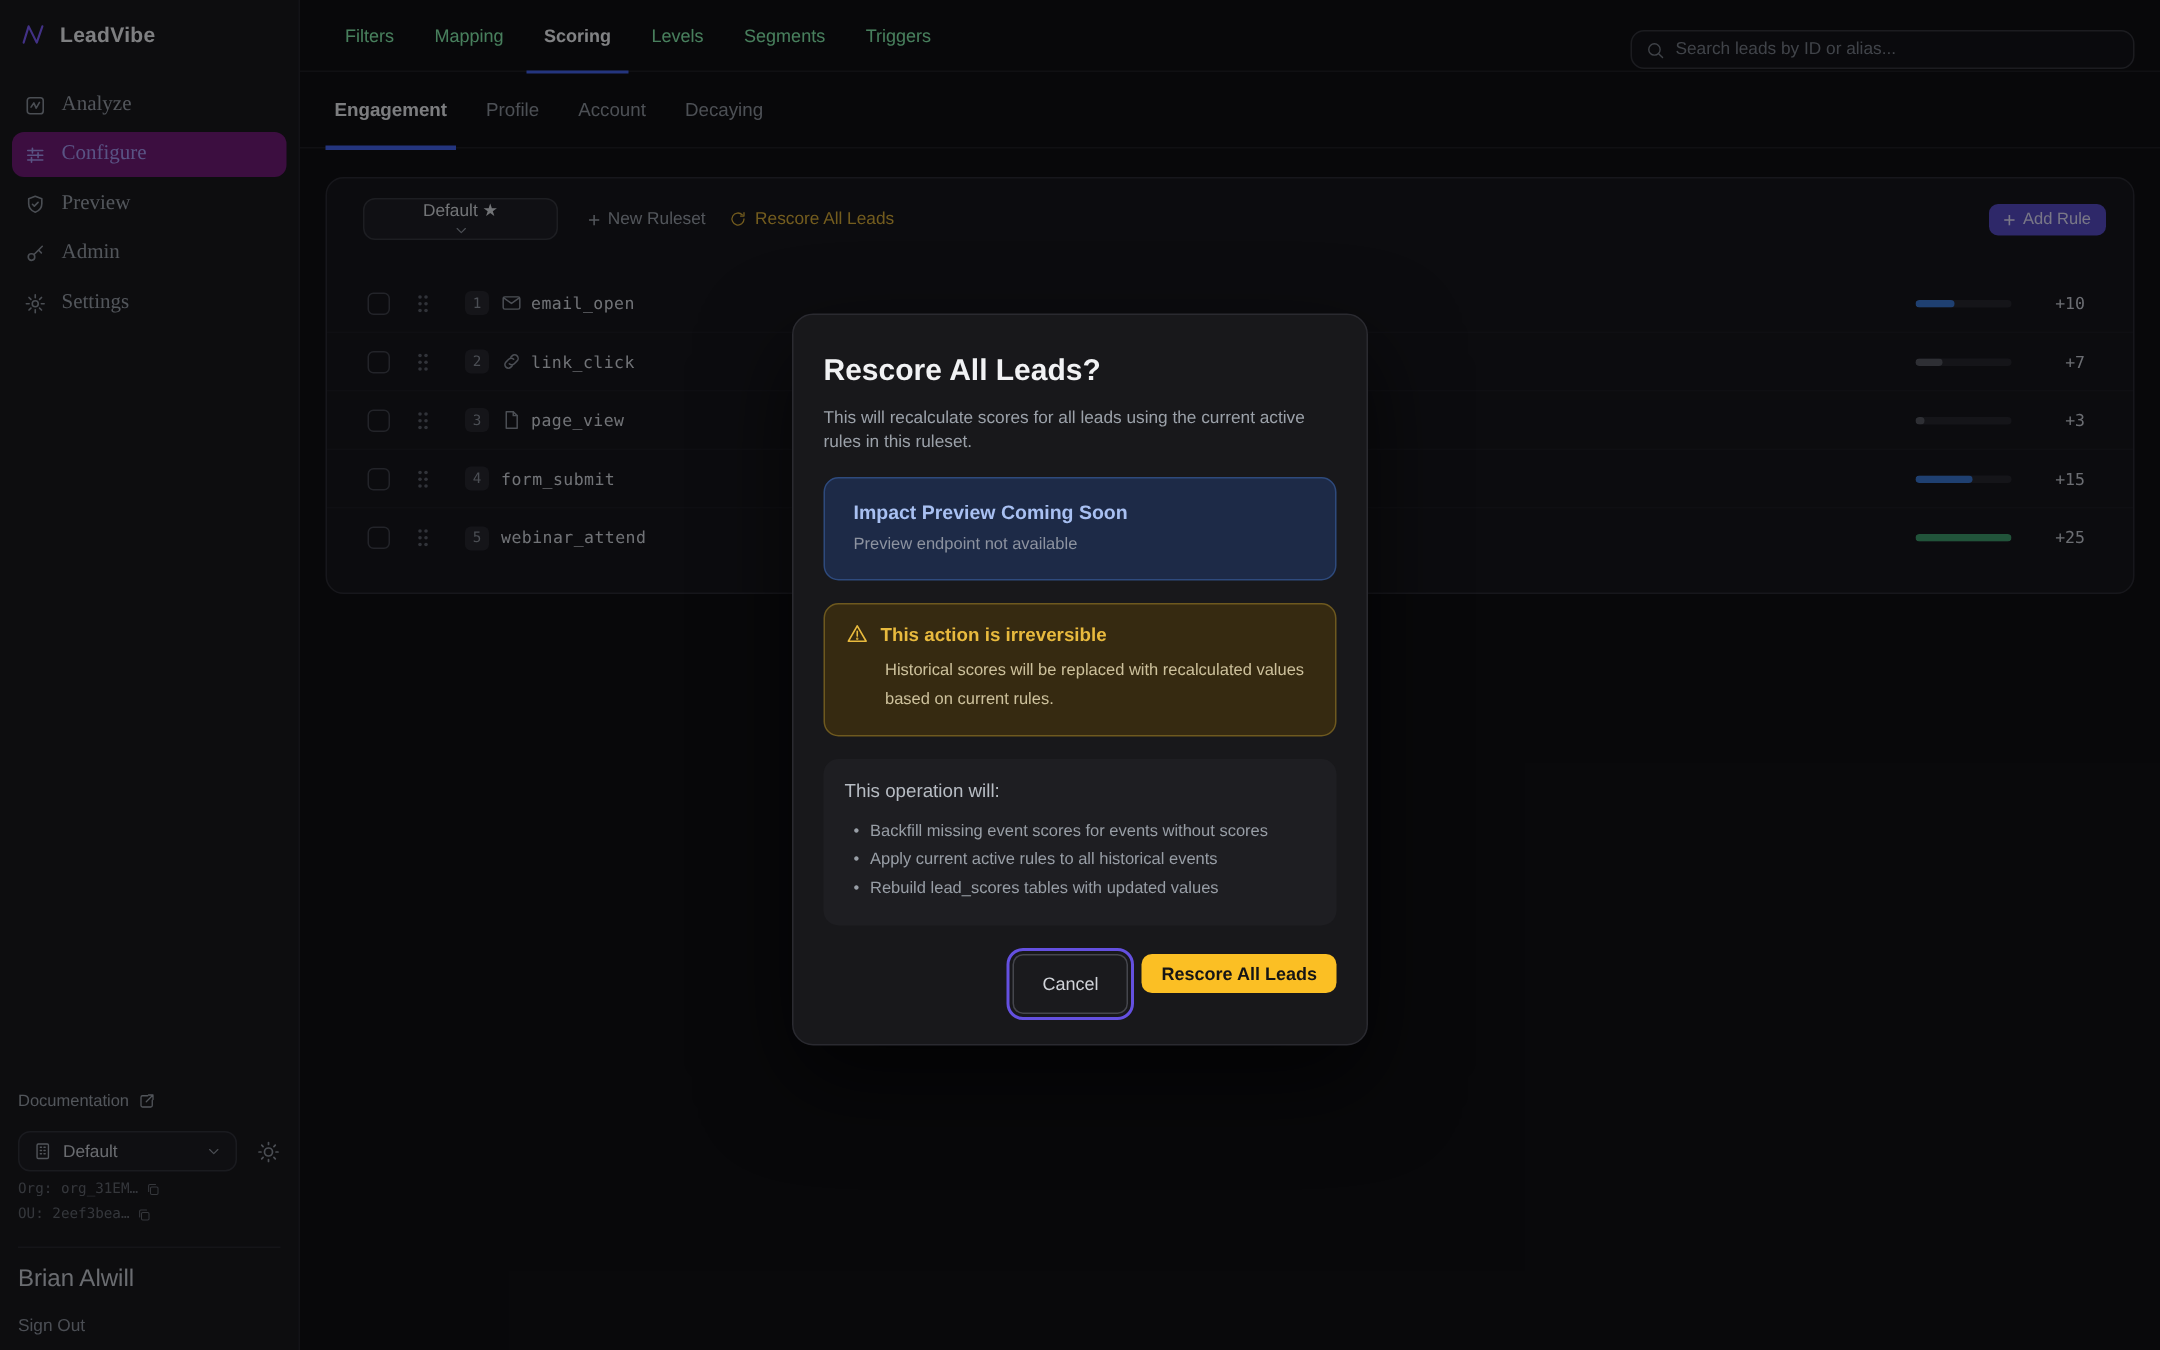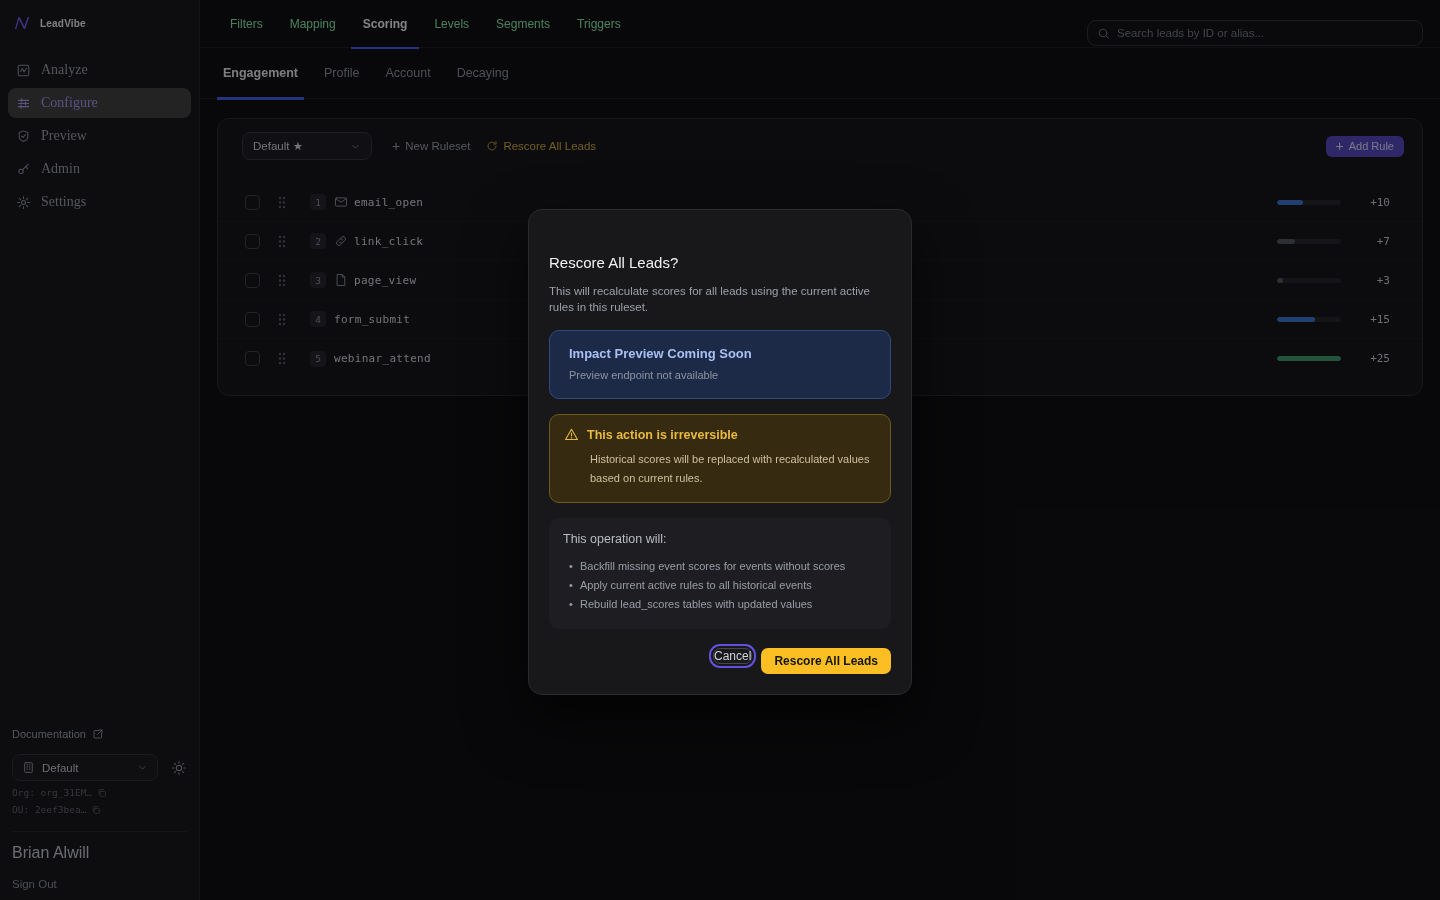--- a/index.html
+++ b/index.html
@@ -3,25 +3,25 @@
 <meta charset="utf-8">
 <style>
   * { margin:0; padding:0; box-sizing:border-box; }
   html,body { background:#000; }
   body { font-family:"Liberation Sans", sans-serif; }
   .app { position:relative; width:1440px; height:900px; background:#0e0e10; overflow:hidden; }
 
   
   .sidebar { position:absolute; left:0; top:0; bottom:0; width:200px; background:#17171a; border-right:1px solid #232327; z-index:1; }
   .brand { display:flex; align-items:center; gap:8px; padding:13px 12px 10px 12px; }
-  .brand-name { font-size:10px; font-weight:700; color:#eceef0; letter-spacing:.2px; }
+  .brand-name { font-size:14px; font-weight:700; color:#eceef0; letter-spacing:.2px; }
   .nav { padding:12px 8px 0 8px; }
   .nav-item { display:flex; align-items:center; gap:10px; height:30px; padding:0 8px; margin-bottom:3px; border-radius:8px; color:#9aa0a8; font-size:14px; cursor:pointer;font-family:Liberation Serif, serif; }
   .nav-item svg { stroke:#8b919a; }
-  .nav-item.active { background:#404040; color:#a79bf5; }
+  .nav-item.active { background:#701a75; color:#a79bf5; }
   .nav-item.active svg { stroke:#a79bf5; }
 
   .sidebar-footer { position:absolute; left:12px; right:12px; bottom:10px; }
   .docs-row { display:flex; align-items:flex-start; gap:6px; color:#9aa0a8; font-size:11px; margin-bottom:14px; cursor:pointer; }
   .env-row { display:flex; align-items:center; }
   .env-select { flex:0 0 auto; width:146px; height:27px; display:flex; align-items:center; gap:7px; padding:0 9px; background:#1b1b1f; border:1px solid #303138; border-radius:8px; color:#c6cad0; font-size:11.5px; cursor:pointer; }
   .env-select .grow { flex:1; }
   .theme-btn { margin-left:13px; cursor:pointer; display:flex; }
   .meta-line { display:flex; align-items:center; gap:5px; margin-top:6px; font-family:"DejaVu Sans Mono", monospace; font-size:9.5px; color:#62666d; }
   .meta-line:first-of-type { margin-top:10px; }
@@ -40,21 +40,21 @@
   .search-wrap input::placeholder { color:#787e87; }
 
   .subtabbar { height:51px; display:flex; align-items:center; padding-left:17px; border-bottom:1px solid #1d1d21; }
   .subtab { position:relative; height:51px; display:flex; align-items:center; padding:0 6px; margin-right:14px; font-size:12.5px; color:#8f959d; cursor:pointer; }
   .subtab.active { color:#e8eaed; font-weight:600; }
   .subtab.active::after { content:""; position:absolute; left:0; right:0; bottom:-1px; height:3px; background:#4263eb; }
 
   
   .panel { position:absolute; left:17px; right:17px; top:118px; height:278px; background:#151519; border:1px solid #2b2b31; border-radius:12px; }
   .toolbar { display:flex; align-items:center; padding:13px 18px 0 24px; }
-  .ruleset-select { width:130px; height:28px; display:flex; align-items:center; padding:0 10px; background:#1d1d22; border:1px solid #36373d; border-radius:8px; color:#d6d9dd; font-size:11.5px; cursor:pointer; }
+  .ruleset-select { width:130px; height:28px; display:flex; align-items:center; padding:0 10px; background:#1d1d22; border:1px solid #36373d; border-radius:8px; color:#d6d9dd; font-size:11.5px; cursor:pointer;flex-direction:column; }
   .ruleset-select .grow { flex:1; }
   .text-btn { display:flex; align-items:center; gap:5px; font-size:11.5px; color:#9aa0a8; margin-left:20px; cursor:pointer; }
   .text-btn.amber { color:#d8ac35; margin-left:16px; }
   .plus-glyph { font-size:14px; line-height:1; position:relative; top:-0.5px; }
   .add-rule-btn { margin-left:auto; height:21px; display:flex; align-items:center; gap:5px; padding:0 10px; background:#554ac2; border:none; border-radius:6px; color:#e2dffb; font-size:11px; cursor:pointer; font-family:"Liberation Sans",sans-serif; }
 
   .rules-list { margin-top:23px; }
   .rule-row { height:39px; display:flex; align-items:center; padding:0 32px 0 27px; }
   .rule-row:not(:last-child) { border-bottom:1px solid #1c1c20; }
   .cb { width:15px; height:15px; border:1.5px solid #41434b; border-radius:4px; margin-right:18px; cursor:pointer; }
@@ -62,37 +62,37 @@
   .idx-badge { width:16px; height:16px; border-radius:4px; background:#26262c; color:#8c929b; font-family:"DejaVu Sans Mono",monospace; font-size:9.5px; display:flex; align-items:center; justify-content:center; margin-right:8px; }
   .evt-icon { display:flex; margin-right:6px; }
   .rule-name { font-family:"DejaVu Sans Mono",monospace; font-size:11px; color:#d4d8dd; letter-spacing:.3px; }
   .score-bar { margin-left:auto; width:64px; height:5px; border-radius:3px; background:#26262c; overflow:hidden; }
   .score-fill { height:100%; border-radius:3px; }
   .score-val { width:36px; margin-left:13px; text-align:right; font-family:"DejaVu Sans Mono",monospace; font-size:11px; color:#c9cdd4; }
 
   
   .overlay { position:absolute; inset:0; background:rgba(3,3,5,0.47); z-index:40; }
   .modal { position:absolute; left:528px; top:209px; width:384px; z-index:50; background:#18181b; border:1px solid #2a2a30; border-radius:14px; padding:20px; box-shadow:0 24px 60px rgba(0,0,0,.65); }
-  .modal-title { font-size:15px; font-weight:400; color:#f1f2f4; margin-top:24px; }
+  .modal-title { font-size:20px; font-weight:700; color:#f1f2f4; margin-top:6px; }
   .modal-desc { margin-top:12px; font-size:11.5px; line-height:16px; color:#9ba1a9; max-width:330px; }
   .box { border-radius:10px; margin-top:15px; }
   .box-preview { background:#1d2a47; border:1px solid #2e4a7d; padding:15px 19px 17px 19px; }
   .box-preview-title { font-size:13px; font-weight:600; color:#a8c0f2; }
   .box-preview-sub { margin-top:8px; font-size:11px; color:#8d93a0; }
   .box-warning { background:#362a11; border:1px solid #6e591f; padding:12px 14px 14px 14px; }
   .warn-head { display:flex; align-items:center; gap:8px; }
   .warn-title { font-size:12.5px; font-weight:700; color:#e8ba3e; }
   .warn-body { margin:8px 0 0 26px; font-size:11px; line-height:19px; color:#cdc19c; max-width:300px; }
   .box-ops { background:#1e1e22; padding:14px 14px 15px 14px; }
   .ops-title { font-size:12.5px; color:#b7bcc3; }
   .ops-list { margin-top:11px; }
   .ops-item { position:relative; padding-left:17px; font-size:11px; line-height:19px; color:#989ea6; }
   .ops-item::before { content:"•"; position:absolute; left:6px; color:#989ea6; }
   .modal-footer { display:flex; justify-content:flex-end; gap:9px; margin-top:19px; }
-  .btn-cancel { height:16px; padding:0 0; background:#1a1a1d; border:1px solid #45464d; border-radius:7px; color:#d0d3d8; font-size:12px; cursor:pointer; outline:2px solid #6450e0; outline-offset:2px; font-family:"Liberation Sans",sans-serif; }
+  .btn-cancel { height:40px; padding:0 19px; background:#1a1a1d; border:1px solid #45464d; border-radius:7px; color:#d0d3d8; font-size:12px; cursor:pointer; outline:2px solid #6450e0; outline-offset:2px; font-family:"Liberation Sans",sans-serif; }
   .btn-confirm { height:26px; padding:0 13px; background:#fbbf24; border:none; border-radius:7px; color:#151515; font-size:12px; font-weight:600; cursor:pointer; font-family:"Liberation Sans",sans-serif; }
 
   svg.ic { fill:none; stroke-width:1.7; stroke-linecap:round; stroke-linejoin:round; }
 </style>
 </head>
 <body>
 
 <div class="app">
 
   <div class="sidebar">

